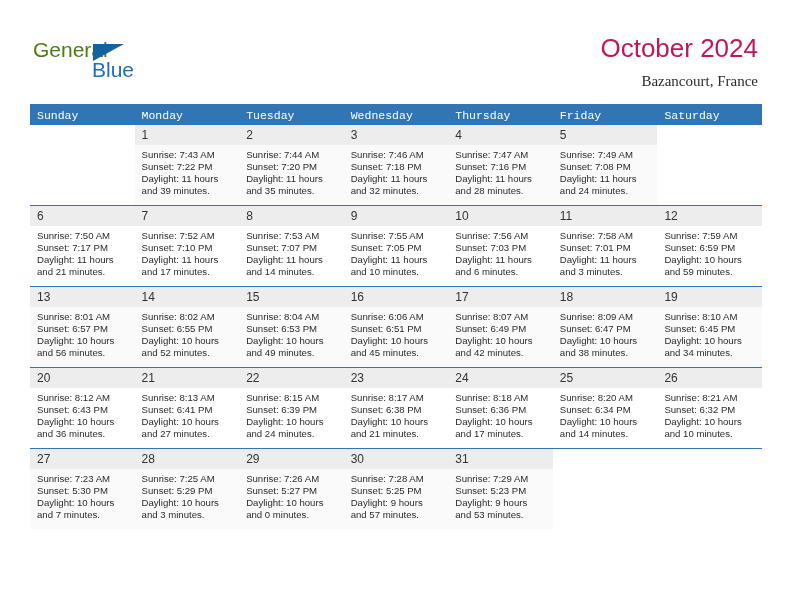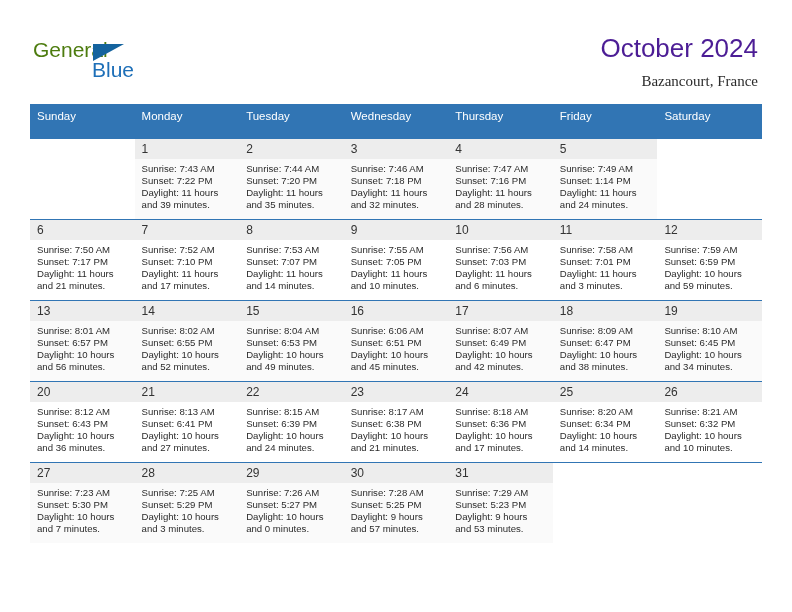--- a/index.html
+++ b/index.html
@@ -61,21 +61,21 @@
   }
 
   .title-block {
     position: absolute;
     right: 34px;
     top: 33px;
     text-align: right;
   }
   .cal-title {
     font-size: 26px;
-    color: #4c1d95;
+    color: #be185d;
     line-height: 30px;
     white-space: nowrap;
   }
   .cal-subtitle {
     font-size: 15px;
     color: #2b2b2b;
     line-height: 20px;
     margin-top: 8px;
     white-space: nowrap;
     font-family: Liberation Serif, serif;
@@ -92,23 +92,24 @@
     border-collapse: collapse;
     width: 732px;
     table-layout: fixed;
   }
   table.calendar th {
     background: #3175b4;
     color: #ffffff;
     font-size: 11.5px;
     font-weight: normal;
     text-align: left;
-    padding: 5px 0 16px 7px;
+    padding: 5px 0 2px 7px;
     height: 13px;
     border: none;
+    font-family: Liberation Mono, monospace;
   }
   table.calendar td {
     width: 104.5px;
     height: 80px;
     vertical-align: top;
     padding: 0;
     border: none;
     background: #ffffff;
   }
   tr.week-row td {
@@ -222,21 +223,21 @@
                   <div>Daylight: 11 hours</div>
                   <div>and 28 minutes.</div>
                 </div>
               </div>
             </td>
             <td>
               <div class="cell-inner">
                 <span class="daynum">5</span>
                 <div class="lines">
                   <div>Sunrise: 7:49 AM</div>
-                  <div>Sunset: 1:14 PM</div>
+                  <div>Sunset: 7:08 PM</div>
                   <div>Daylight: 11 hours</div>
                   <div>and 24 minutes.</div>
                 </div>
               </div>
             </td>
           </tr>
           <tr class="week-row">
             <td>
               <div class="cell-inner">
                 <span class="daynum">6</span>

